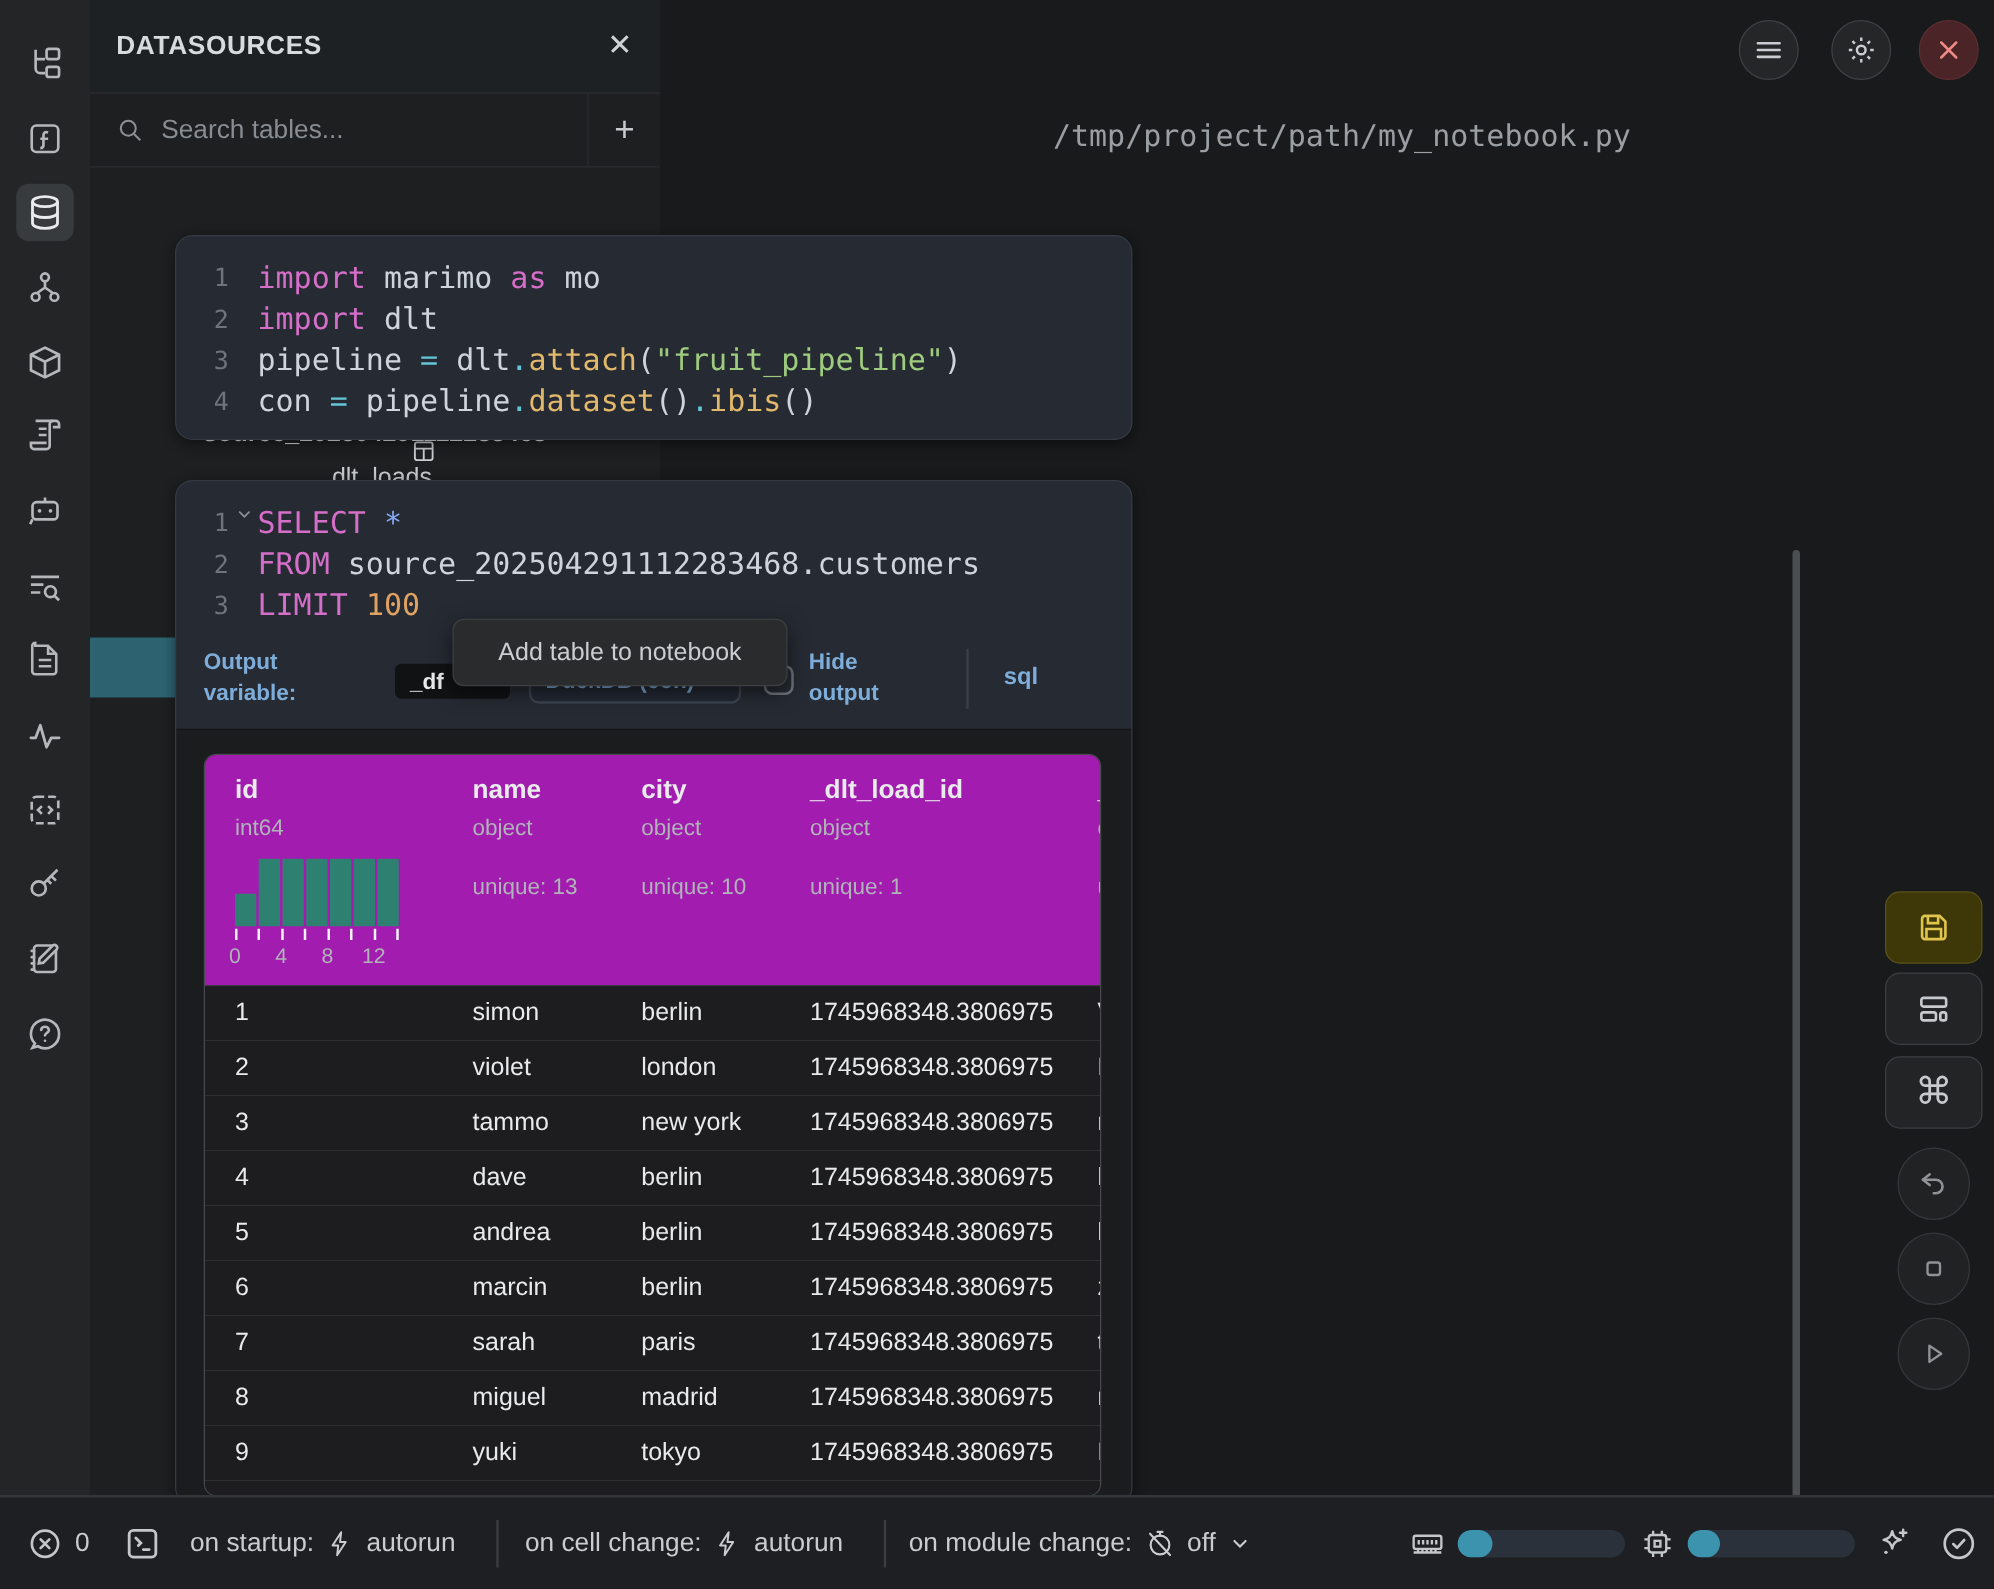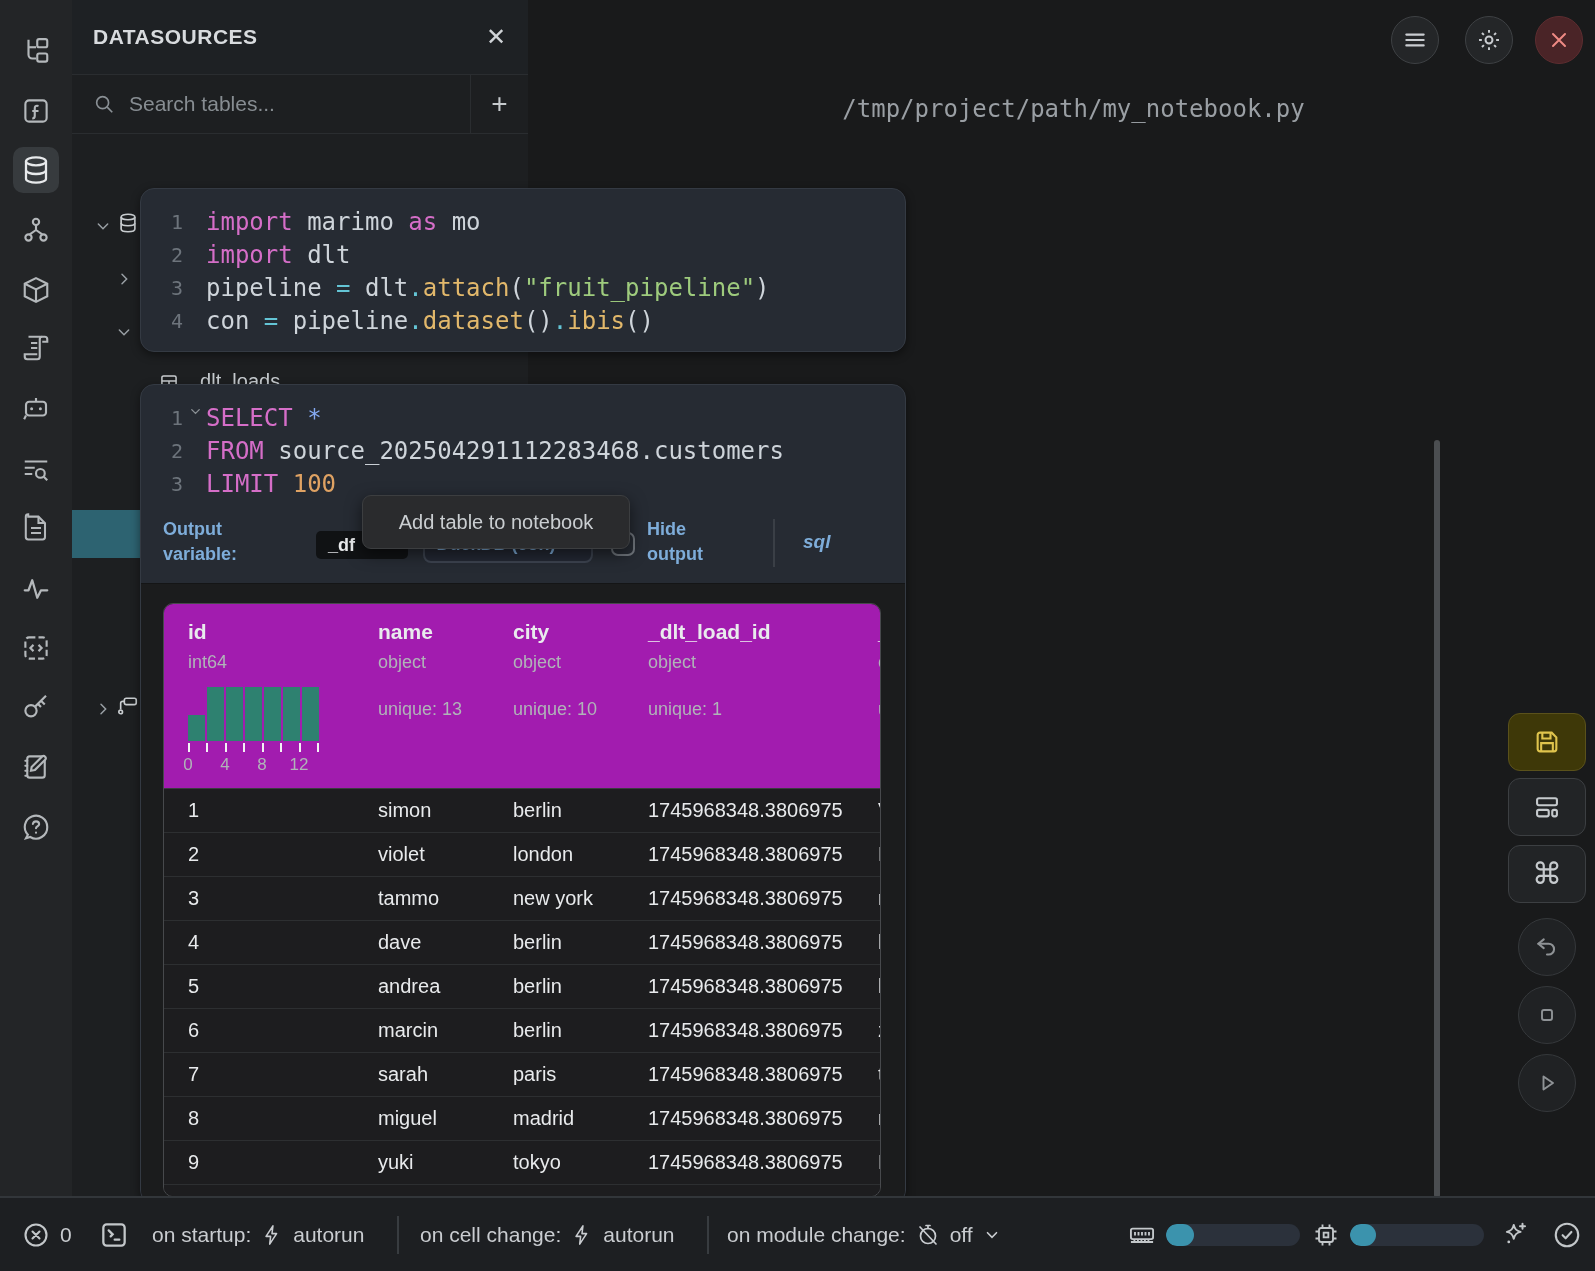--- a/index.html
+++ b/index.html
@@ -23,22 +23,22 @@
   #search-placeholder{margin-left:14px;font-size:21px;color:#878d92;}
   #search-add{width:57px;border-left:1px solid #2a2d30;display:flex;align-items:center;justify-content:center;
     font-size:28px;color:#c6cacd;font-weight:300;}
   #conn-row{position:absolute;left:0;top:134px;width:456px;height:52px;background:#222528;display:flex;align-items:center;padding-left:21px;box-sizing:border-box;}
   #duckdb-logo{width:27px;height:27px;border-radius:50%;background:#85898d;position:relative;flex:0 0 auto;}
   #duckdb-logo::before{content:"";position:absolute;left:4px;top:7px;width:13px;height:13px;border-radius:50%;background:#e8eaec;}
   #duckdb-logo::after{content:"";position:absolute;right:3px;top:11px;width:6px;height:5px;border-radius:3px;background:#e8eaec;}
   #conn-name{margin-left:12px;font-size:20px;font-weight:bold;color:#e7e9eb;}
   #conn-alias{margin-left:8px;font-size:18px;font-weight:bold;color:#4ba6d0;}
   #tree{position:absolute;left:0;top:192px;width:456px;}
-  .tree-row{position:relative;height:42px;margin-bottom:11px;display:flex;align-items:flex-end;
-    font-size:20px;color:#c6cbcf;}
+  .tree-row{position:relative;height:42px;margin-bottom:11px;display:flex;align-items:center;
+    font-size:20px;color:#c6cbcf;flex-direction:column;}
   .tree-row.bold{font-weight:bold;color:#e3e6e8;}
   .tree-row.sel{background:#2d6371;height:48px;color:#f0f3f4;font-weight:600;}
   .tree-chev{width:16px;height:16px;color:#9aa0a5;flex:0 0 auto;}
   .tree-icon{margin-right:10px;flex:0 0 auto;color:#c9cdd0;}
   .tree-add{position:absolute;right:22px;top:50%;transform:translateY(-50%);color:#e3e6e8;}
   #tooltip{position:absolute;left:362px;top:459px;width:266px;height:52px;background:#2a2b2d;
     border:1px solid #3c3e40;border-radius:9px;box-shadow:0 5px 16px rgba(0,0,0,.55);
     font-size:20px;color:#caced1;display:flex;align-items:center;justify-content:center;z-index:40;margin-top:36px;}
   
   #main{position:absolute;left:528px;top:0;width:1067px;height:1196px;background:#191a1b;overflow:hidden;}
@@ -63,21 +63,21 @@
   .blue-label{color:#7eadda;font-weight:bold;font-size:18px;line-height:25px;}
   #out-label{position:absolute;left:22px;top:6px;width:110px;}
   #df-input{position:absolute;left:175px;top:20px;width:92px;height:28px;background:#101214;border-radius:5px;
     color:#e8eaec;font-weight:bold;font-size:18px;line-height:28px;padding-left:12px;box-sizing:border-box;}
   #engine-dd{position:absolute;left:282px;top:15px;width:170px;height:37px;border:2px solid #3d4450;border-radius:8px;
     background:#232833;box-sizing:border-box;display:flex;align-items:center;justify-content:center;gap:8px;}
   #engine-dd span{color:#7eadda;font-weight:bold;font-size:18px;}
   #hide-cb{position:absolute;left:470px;top:21px;width:24px;height:24px;border:2px solid #70767d;border-radius:7px;box-sizing:border-box;}
   #hide-label{position:absolute;left:506px;top:6px;width:90px;}
   #meta-div{position:absolute;left:632px;top:8px;width:2px;height:48px;background:#3a3f46;}
-  #sql-label{position:absolute;left:662px;top:18px;font-size:19px;font-style:italic;}
+  #sql-label{position:absolute;left:662px;top:18px;font-size:19px;}
   #output-area{flex:1;background:#1b1c1d;border-top:1px solid #141516;position:relative;}
   
   #df-table{position:absolute;left:22px;top:19px;width:718px;height:594px;border:1px solid #47494c;
     border-radius:10px;overflow:hidden;box-sizing:border-box;background:#1d1d1f;}
   #df-inner{width:830px;}
   .tcol-0{width:200px;} .tcol-1{width:135px;} .tcol-2{width:135px;} .tcol-3{width:230px;} .tcol-4{width:120px;}
   #df-header{display:flex;height:185px;border-bottom:1px solid #3a3c3e;box-sizing:border-box;background:#a21caf;}
   .hcell{padding-top:16px;box-sizing:border-box;padding-left:14px;flex:0 0 auto;}
   .hcell.first{padding-left:24px;}
   .hname{font-size:21px;font-weight:bold;color:#e9ebed;}

